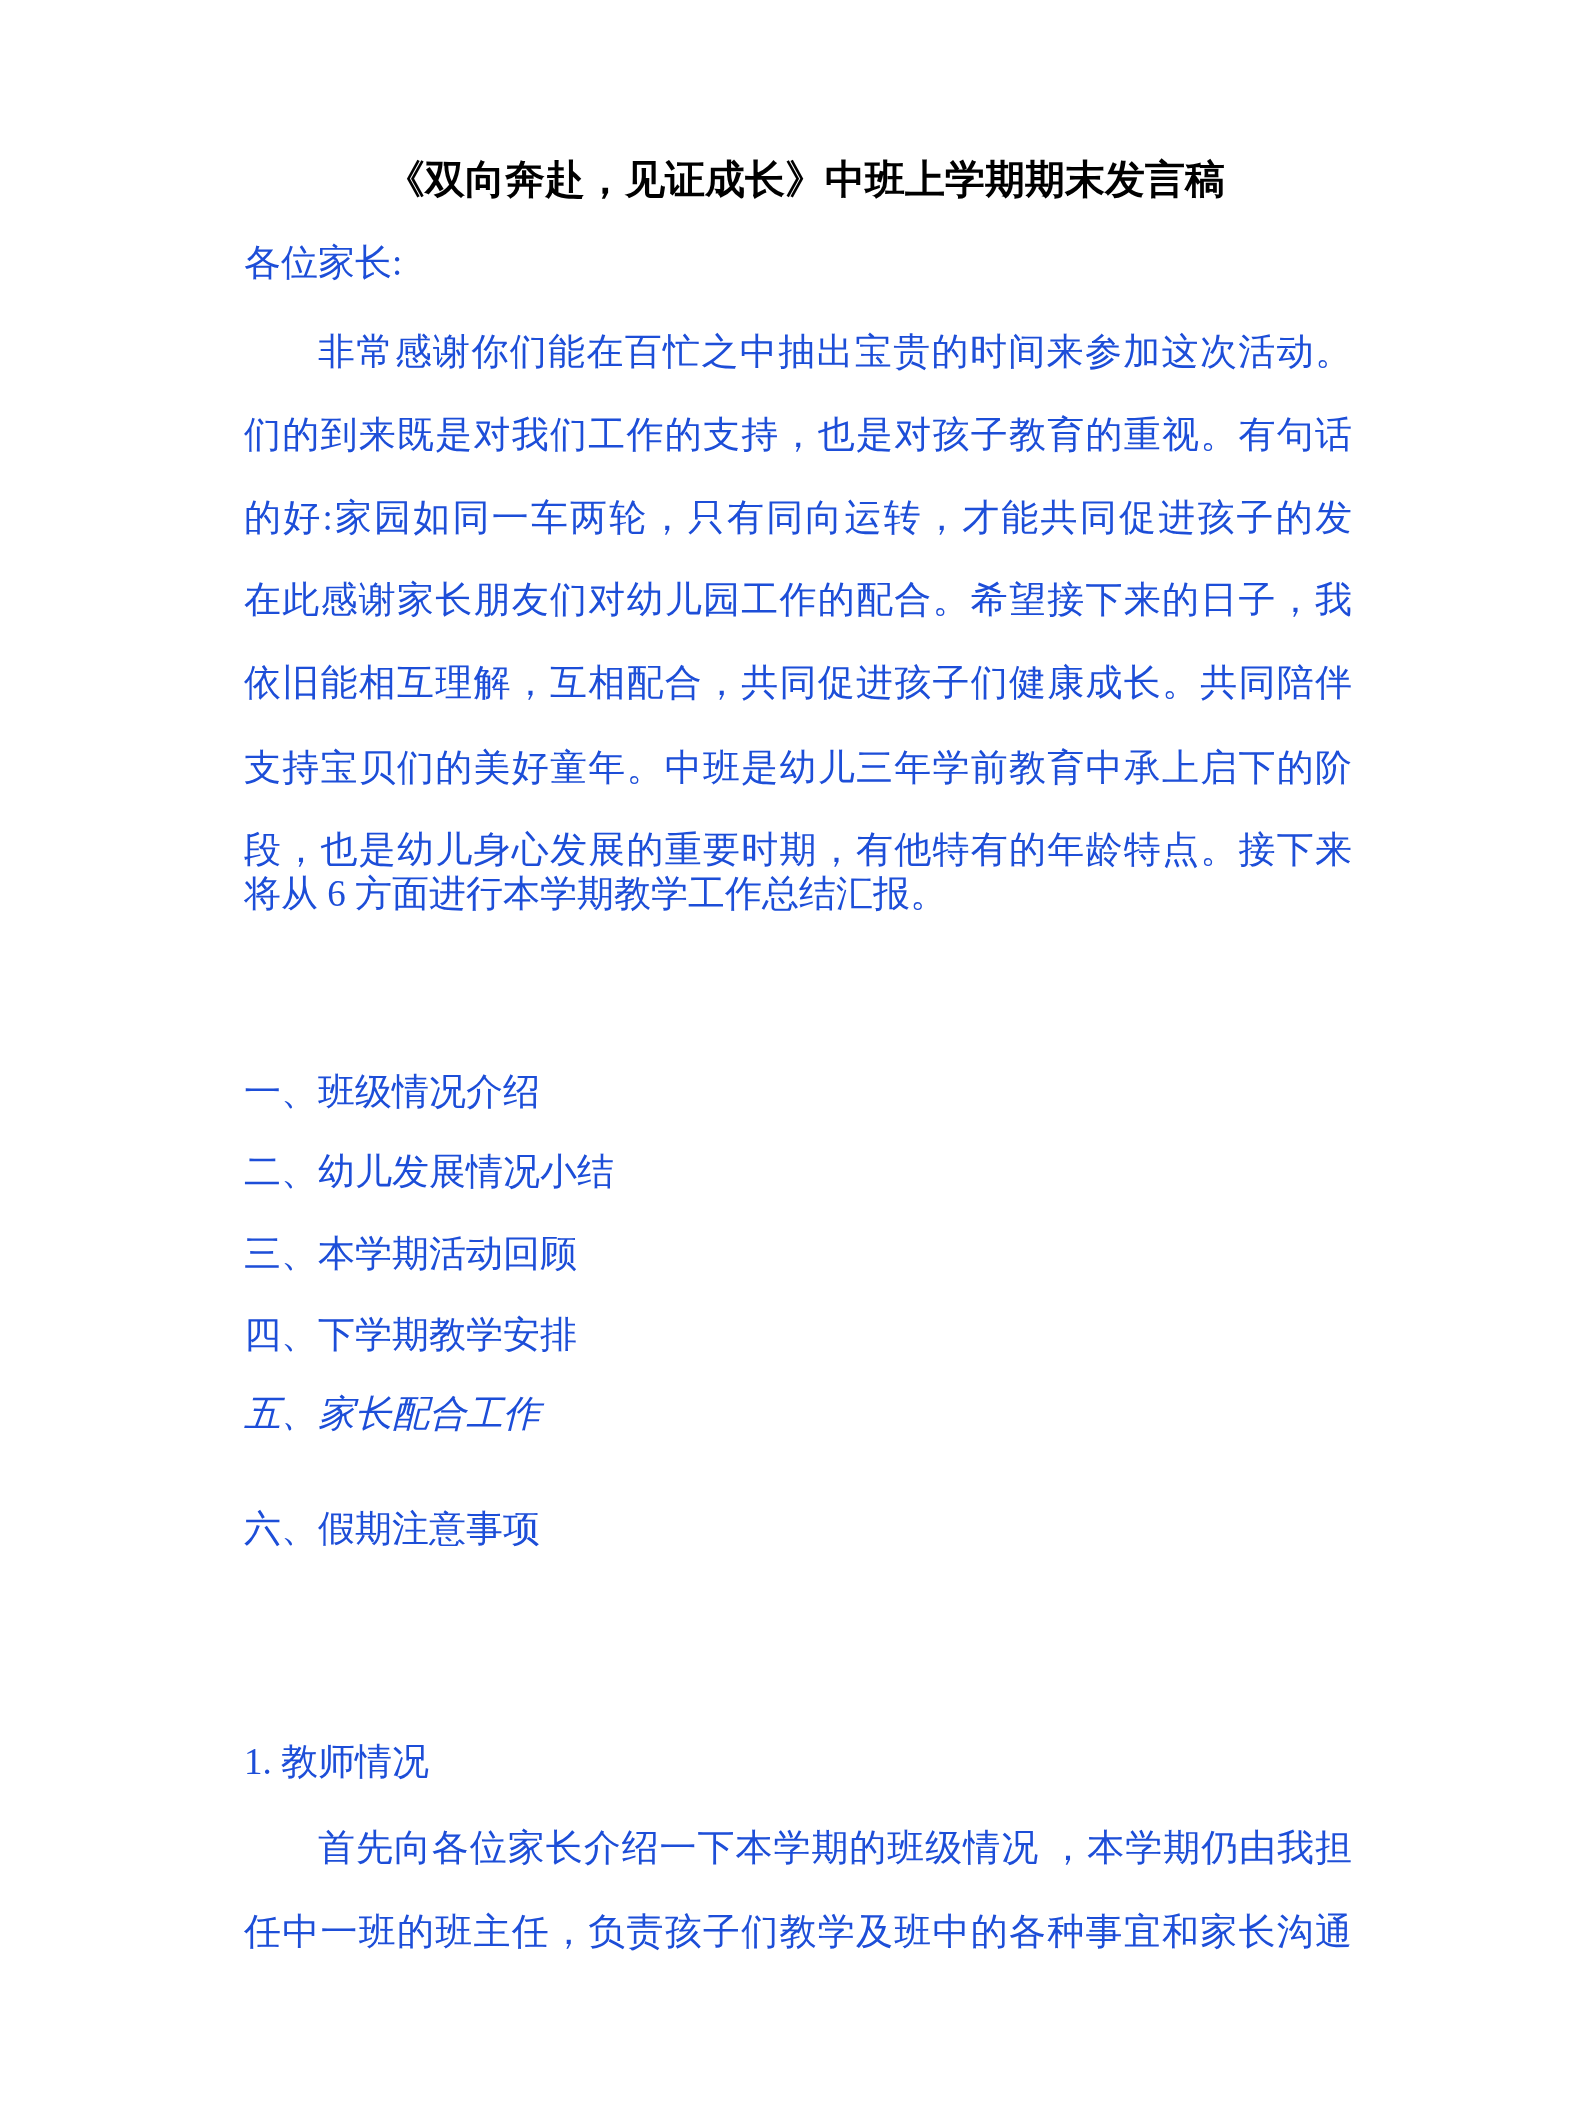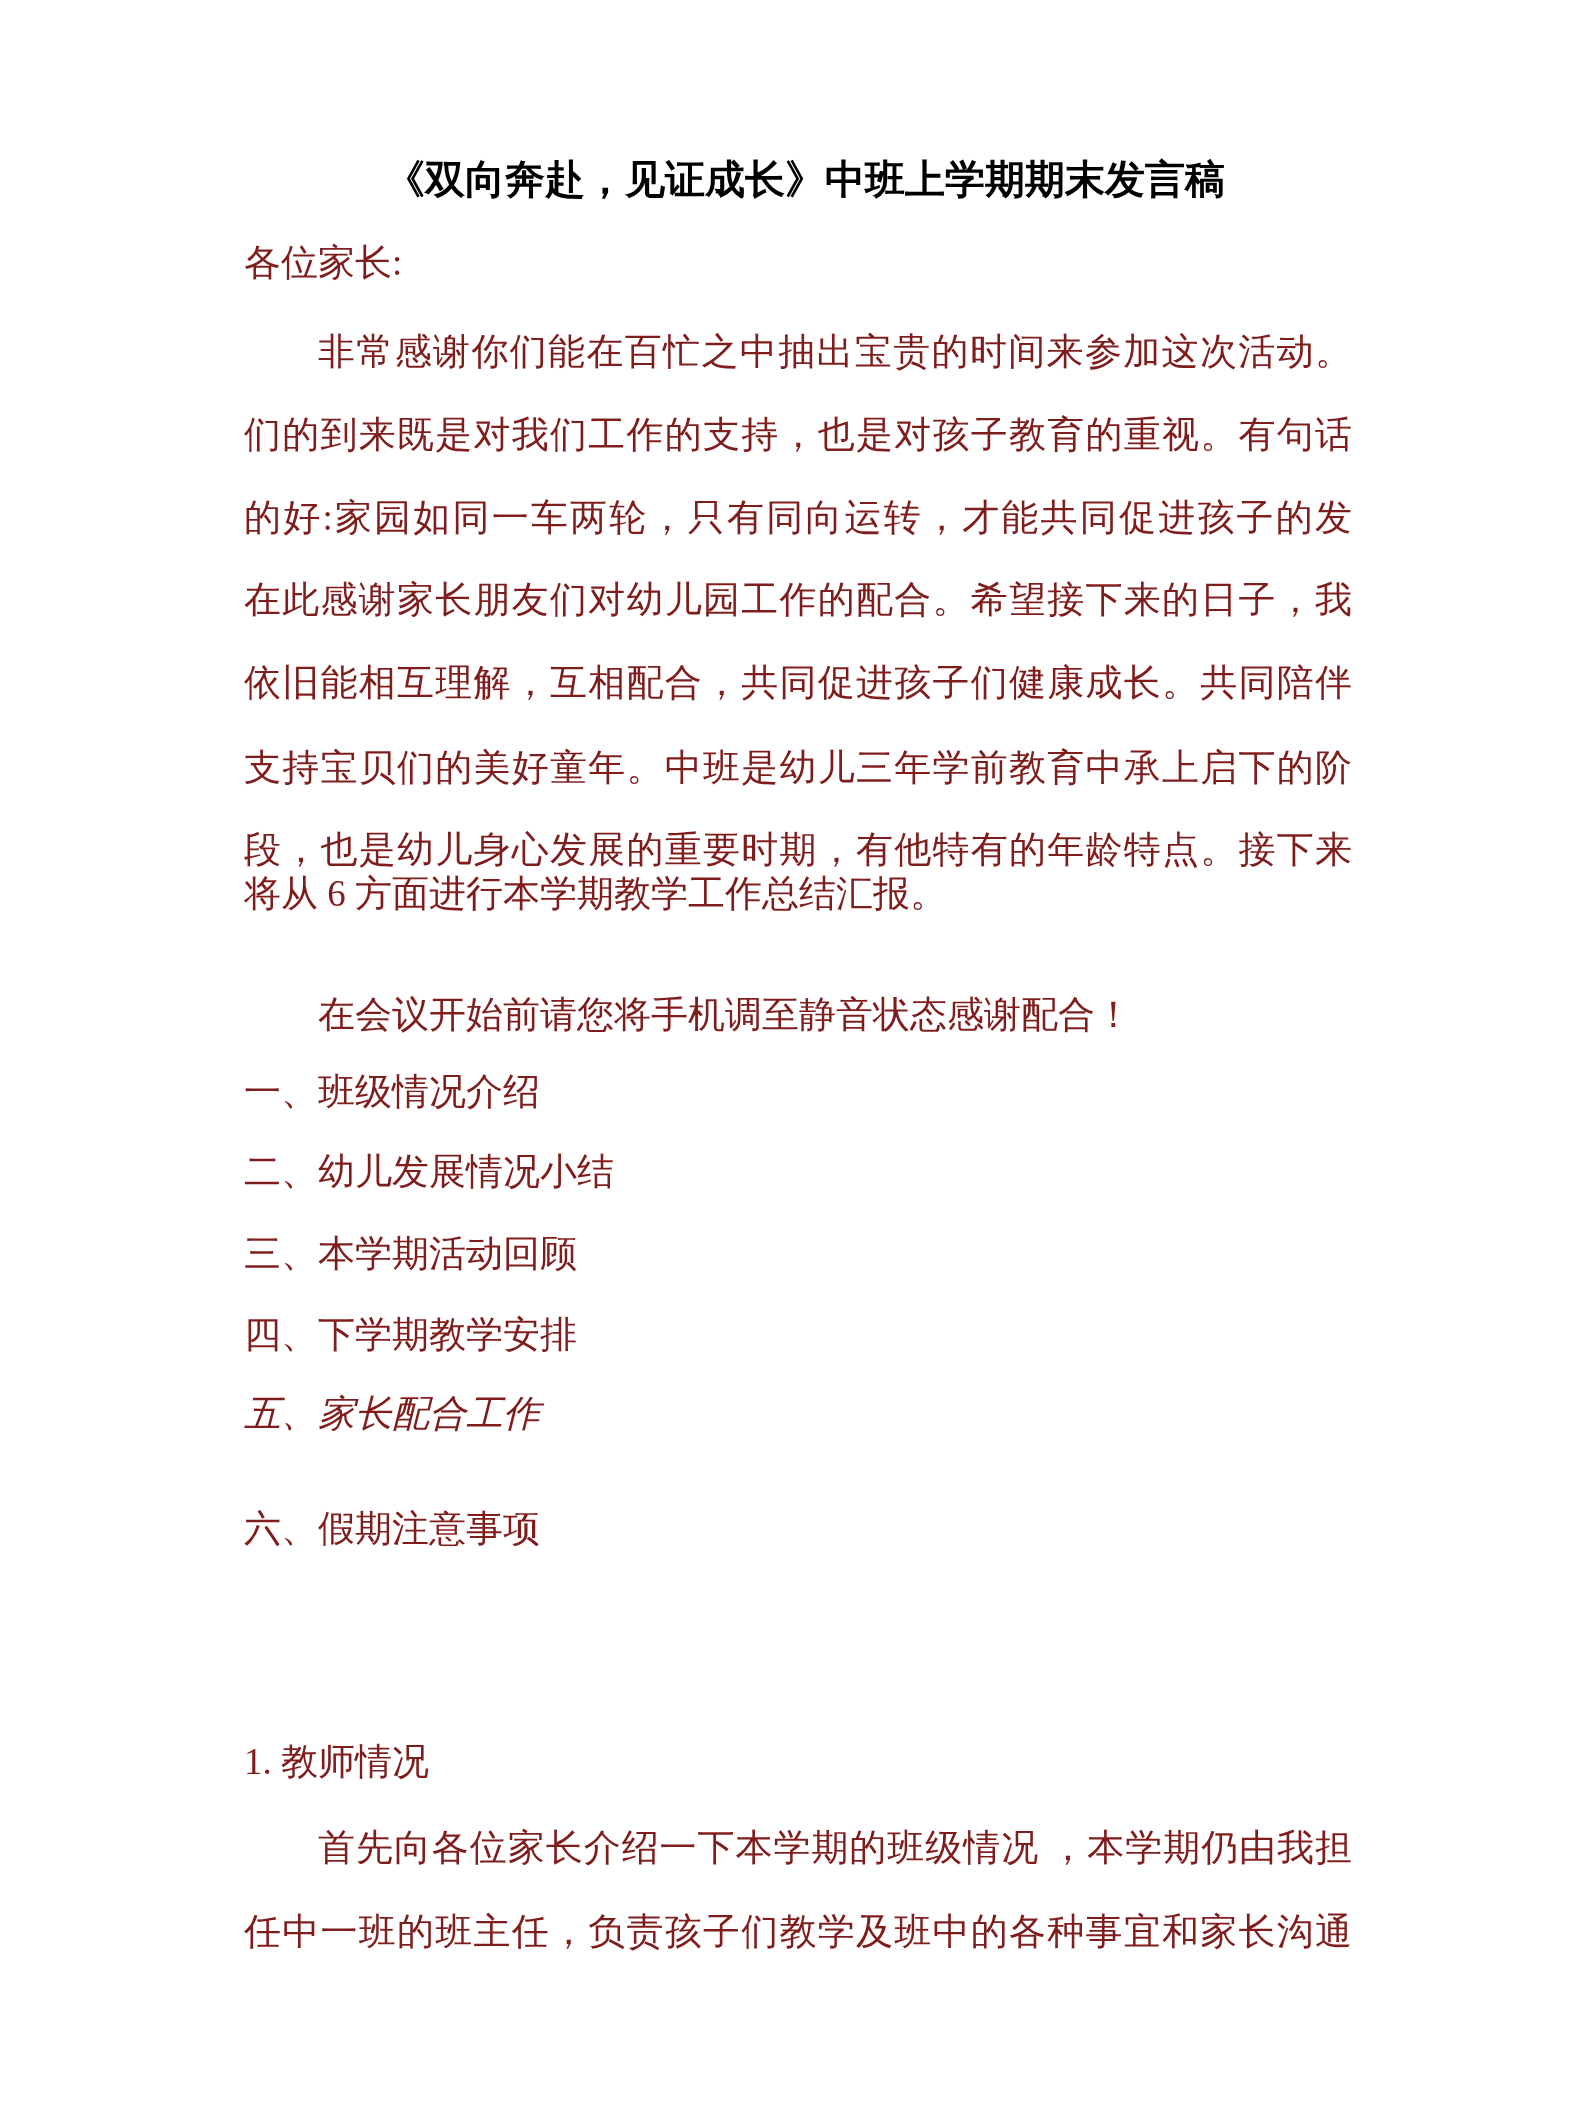--- a/index.html
+++ b/index.html
@@ -22,21 +22,21 @@
     height: 2104px;
     background: #ffffff;
   }
   .line {
     position: absolute;
     left: 244px;
     height: 50px;
     line-height: 50px;
     font-size: 37px;
     white-space: nowrap;
-    color: #7f1d1d;
+    color: #1d4ed8;
   }
   .title {
     position: absolute;
     left: 0;
     width: 1610px;
     text-align: center;
     font-size: 40px;
     font-weight: bold;
     height: 50px;
     line-height: 50px;
@@ -72,21 +72,20 @@
     <div class="line justify indent" style="top:327px;">非常感谢你们能在百忙之中抽出宝贵的时间来参加这次活动。你</div>
     <div class="line justify" style="top:410px;">们的到来既是对我们工作的支持，也是对孩子教育的重视。有句话说</div>
     <div class="line justify" style="top:493px;">的好:家园如同一车两轮，只有同向运转，才能共同促进孩子的发展。</div>
     <div class="line justify" style="top:575px;">在此感谢家长朋友们对幼儿园工作的配合。希望接下来的日子，我们</div>
     <div class="line justify" style="top:658px;">依旧能相互理解，互相配合，共同促进孩子们健康成长。共同陪伴和</div>
     <div class="line justify" style="top:743px;">支持宝贝们的美好童年。中班是幼儿三年学前教育中承上启下的阶</div>
     <div class="line justify" style="top:825px;">段，也是幼儿身心发展的重要时期，有他特有的年龄特点。接下来我</div>
     <div class="line" style="top:869px;">将从 6 方面进行本学期教学工作总结汇报。</div>
   </div>
 
-  <div class="line indent" style="top:990px;">在会议开始前请您将手机调至静音状态感谢配合！</div>
 
   <div>
     <div class="line" style="top:1067px;">一、班级情况介绍</div>
     <div class="line" style="top:1147px;">二、幼儿发展情况小结</div>
     <div class="line" style="top:1229px;">三、本学期活动回顾</div>
     <div class="line" style="top:1310px;">四、下学期教学安排</div>
     <div class="line" style="top:1389px;font-style:italic;">五、家长配合工作</div>
     <div class="line" style="top:1504px;">六、假期注意事项</div>
   </div>
 

